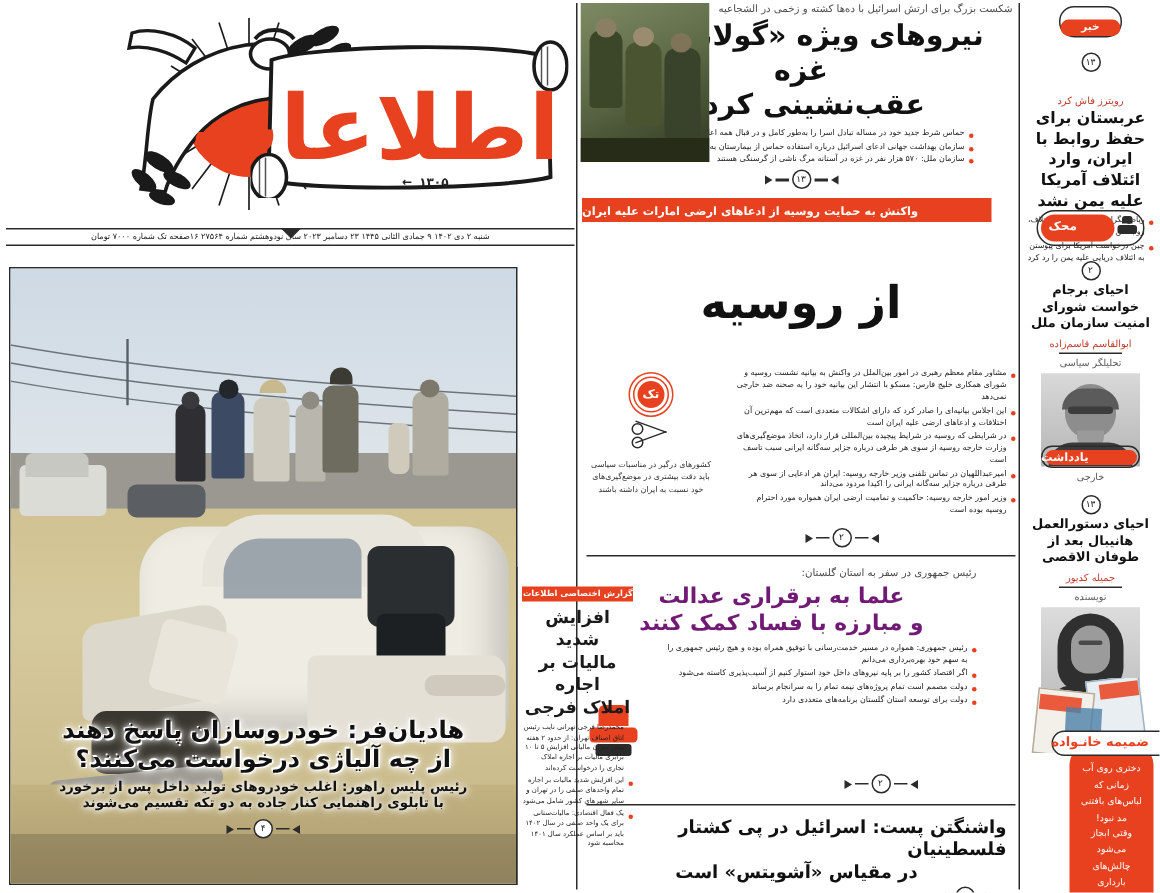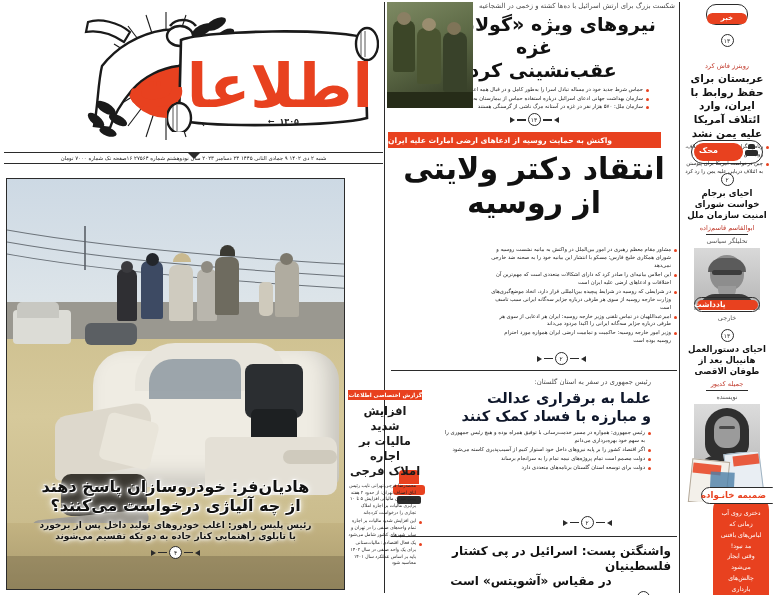--- a/index.html
+++ b/index.html
@@ -45,21 +45,21 @@
   .sb-title{font-size:10.5px;font-weight:bold;line-height:1.3;color:#111;}
   .sb-title.sm{font-size:8.6px;}
   .portrait{width:66px;height:62px;margin:3px auto 0;overflow:hidden;position:relative;background:#cfcfcf;}
   .sep-h{height:1px;background:#2b2b2b;margin:3px 0;}
 
   
   .center{position:absolute;top:0;right:96px;width:290px;height:595px;}
   .lede{font-size:6.8px;color:#4a4a4a;text-align:justify;line-height:1.35;}
   .head-xl{font-size:30px;font-weight:bold;line-height:1.12;text-align:center;color:#111;letter-spacing:-0.3px;}
   .head-l{font-size:19px;font-weight:bold;line-height:1.2;text-align:center;color:#111;}
-  .head-m{font-size:14.5px;font-weight:bold;line-height:1.25;color:#0f172a;}
+  .head-m{font-size:14.5px;font-weight:bold;line-height:1.25;text-align:center;color:#701a75;}
   .head-s{font-size:12px;font-weight:bold;line-height:1.25;color:#111;}
   .colbody{font-size:4.9px;line-height:1.55;color:#2a2a2a;text-align:justify;}
 
   
   .masthead{position:absolute;top:0;left:0;width:387px;height:172px;}
   .logo-wrap{position:absolute;top:4px;left:6px;width:375px;height:144px;}
   .dateline{
     position:absolute;top:152px;left:4px;width:379px;
     border-top:1.2px solid #2b2b2b;border-bottom:1.2px solid #2b2b2b;
     font-size:5.4px;text-align:center;padding:2px 0 2px;color:#1a1a1a;
@@ -211,31 +211,45 @@
       <div style="position:absolute;left:10px;top:10px;width:14px;height:13px;background:#8a7f63;border-radius:50%;"></div>
       <div style="position:absolute;left:30px;top:26px;width:24px;height:56px;background:#4a5431;border-radius:8px 8px 3px 3px;"></div>
       <div style="position:absolute;left:35px;top:16px;width:14px;height:13px;background:#9a8d6f;border-radius:50%;"></div>
       <div style="position:absolute;left:56px;top:30px;width:24px;height:60px;background:#39422a;border-radius:8px 8px 3px 3px;"></div>
       <div style="position:absolute;left:60px;top:20px;width:14px;height:13px;background:#7f7458;border-radius:50%;"></div>
       <div style="position:absolute;left:0;bottom:0;width:86px;height:16px;background:#262c18;"></div>
     </div>
 
     <div class="badge" style="position:absolute;top:120px;right:16px;width:273px;padding:3.5px 0;font-size:7.6px;margin-top:12px;">واکنش به حمایت روسیه از ادعاهای ارضی امارات علیه ایران</div>
 
-    <div class="head-xl" style="position:absolute;top:152px;right:0;width:286px;">انتقاد دکتر ولایتی</div>
     <div class="head-xl" style="position:absolute;top:186px;right:0;width:286px;">از روسیه</div>
 
     <ul class="bullets" style="position:absolute;top:246px;right:0;width:186px;">
       <li>مشاور مقام معظم رهبری در امور بین‌الملل در واکنش به بیانیه نشست روسیه و شورای همکاری خلیج فارس: مسکو با انتشار این بیانیه خود را به صحنه ضد خارجی نمی‌دهد</li>
       <li>این اجلاس بیانیه‌ای را صادر کرد که دارای اشکالات متعددی است که مهم‌ترین آن اختلافات و ادعاهای ارضی علیه ایران است</li>
       <li>در شرایطی که روسیه در شرایط پیچیده بین‌المللی قرار دارد، اتخاذ موضع‌گیری‌های وزارت خارجه روسیه از سوی هر طرفی درباره جزایر سه‌گانه ایرانی سبب تاسف است</li>
       <li>امیرعبداللهیان در تماس تلفنی وزیر خارجه روسیه: ایران هر ادعایی از سوی هر طرفی درباره جزایر سه‌گانه ایرانی را اکیدا مردود می‌داند</li>
       <li>وزیر امور خارجه روسیه: حاکمیت و تمامیت ارضی ایران همواره مورد احترام روسیه بوده است</li>
     </ul>
 
+    <div style="position:absolute;top:248px;left:4px;width:86px;">
+      <div style="position:relative;width:30px;height:30px;margin:0 auto;">
+        <div style="position:absolute;inset:0;border-radius:50%;border:1.2px solid #e8411f;"></div>
+        <div style="position:absolute;inset:3px;border-radius:50%;border:1.2px solid #e8411f;"></div>
+        <div style="position:absolute;inset:6px;border-radius:50%;background:#e8411f;"></div>
+        <span style="position:absolute;inset:6px;color:#fff;font-size:8px;font-weight:bold;text-align:center;line-height:18px;">تک</span>
+      </div>
+      <div style="position:relative;width:26px;height:18px;margin:4px auto 0;">
+        <div style="position:absolute;left:2px;top:2px;width:22px;height:1.4px;background:#2b2b2b;transform:rotate(20deg);"></div>
+        <div style="position:absolute;left:2px;top:9px;width:22px;height:1.4px;background:#2b2b2b;transform:rotate(-20deg);"></div>
+        <div style="position:absolute;left:0;top:0;width:6px;height:6px;border:1.2px solid #2b2b2b;border-radius:50%;"></div>
+        <div style="position:absolute;left:0;top:9px;width:6px;height:6px;border:1.2px solid #2b2b2b;border-radius:50%;"></div>
+      </div>
+      <div class="colbody" style="margin-top:6px;font-size:5.3px;line-height:1.6;text-align:center;color:#333;">کشورهای درگیر در مناسبات سیاسی باید دقت بیشتری در موضع‌گیری‌های خود نسبت به ایران داشته باشند</div>
+    </div>
 
     <div class="arrowline" style="position:absolute;top:352px;right:86px;width:60px;">
       <span class="tri-r"></span>
       <span class="dash"></span>
       <span class="pagenum">۲</span>
       <span class="dash"></span>
       <span class="tri-l"></span>
     </div>
 
     <div class="rule-h" style="top:370px;right:0;width:286px;"></div>

